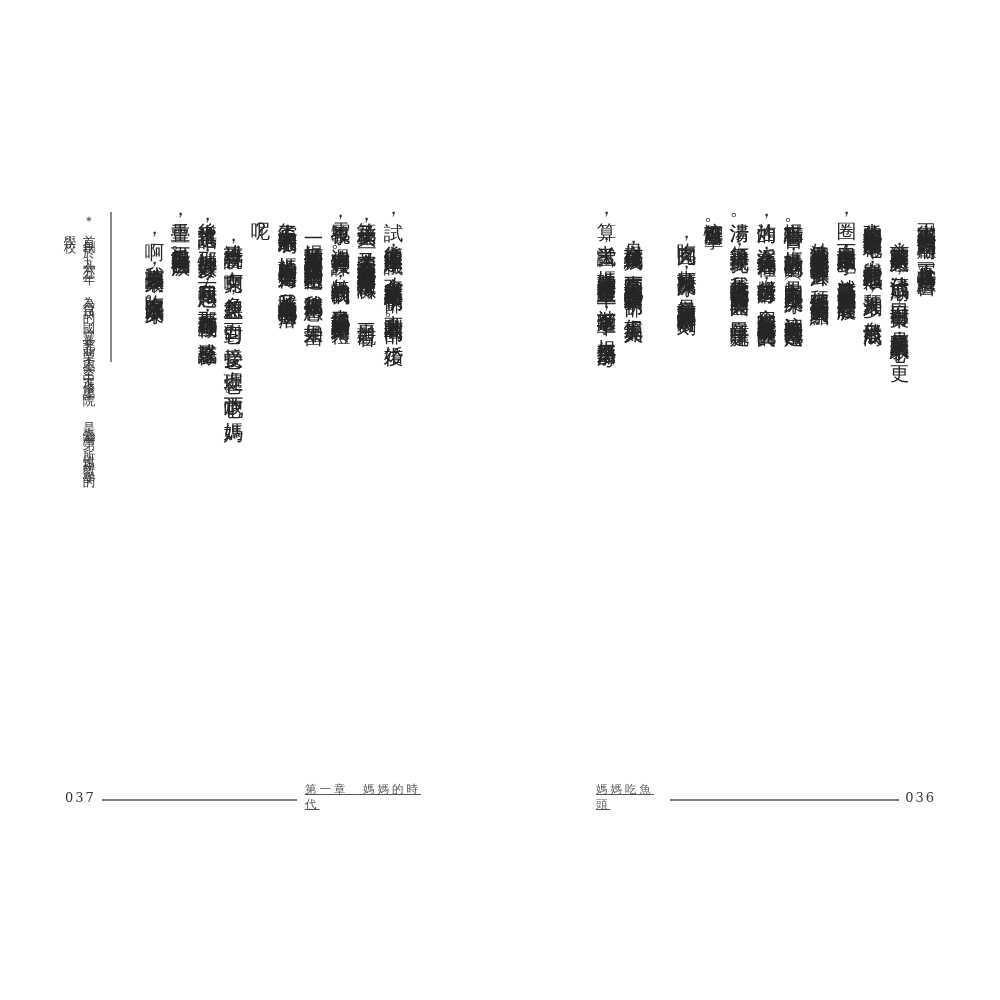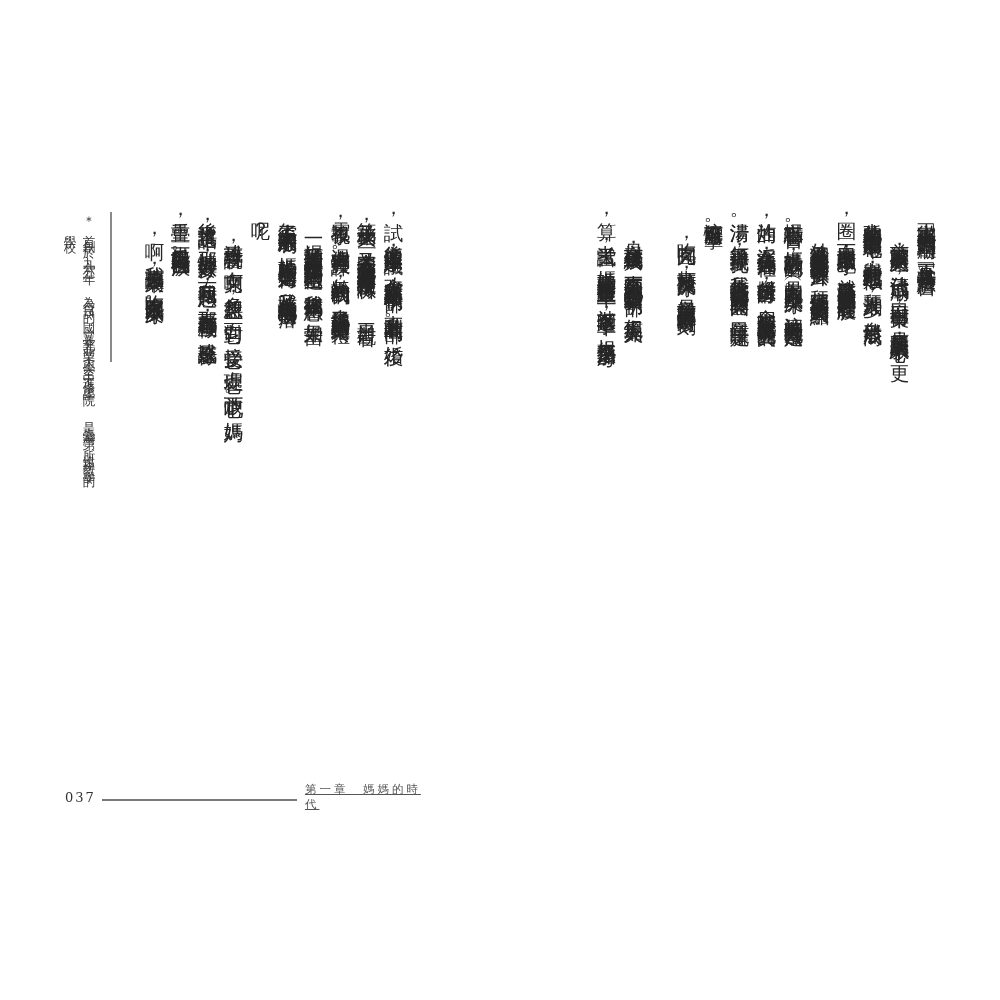--- a/index.html
+++ b/index.html
@@ -38,20 +38,25 @@
   <div class="col" style="left:306px">　外婆總是會帶著她排行最小的三個孩子去拜拜，拜完便偶爾應孩子們的要求買點</div>
   <div class="col" style="left:280px">市場點心嘗嘗。媽媽最喜歡吃的，是肉丸（肉圓）跟鳳梨冰。這裡的老牌肉丸當然是</div>
   <div class="col" style="left:253px">油炸的，浮沉在金黃色油鍋裡，撈起後香酥可口，食用時必然配上蘸醬與那壺免費的</div>
   <div class="col" style="left:226px">清湯。無須爭辯或掙扎，我長大後當然也喜愛炸肉圓（而非蒸肉圓），童年口味就是</div>
   <div class="col" style="left:200px">這麼無懈可擊。</div>
   <div class="col" style="left:173px">　吃完肉圓，來杯清爽鳳梨冰，母親予我的豐原日常瞬時復刻。</div>
   <div class="col" style="left:146px"></div>
   <div class="col" style="left:120px">　母親在校成績優異，本來師長認為她一定會進臺中女中初中部，但人算不如天</div>
   <div class="col" style="left:93px">算，考試當天，媽媽搭客運赴考場路上嚴重暈車，被老師送下車子，根本無法參加考</div>
 
+  <div class="footer" style="left:96px; width:340px;">
+    <span class="run">媽媽吃魚頭</span>
+    <span class="rule" style="width:252px; margin-left:8px; margin-right:6px;"></span>
+    <span class="folio">036</span>
+  </div>
 </div>
 
 <div class="page page-left">
   <div class="col" style="left:380px">試，之後便遵照家中建議，改念省立豐原商業學校初中部，直升豐商的高中部。婚後</div>
   <div class="col" style="left:353px">等孩子稍大些，才又去念國立臺北商專的空中商專進修學校銀行保險科＊，平日觀看</div>
   <div class="col" style="left:327px">電視教學，週末偶有實體課。年齡尚幼的我們，也參加了媽媽的空專畢業典禮。</div>
   <div class="col" style="left:300px">　一場無法預期的暈車事件永遠移轉了媽媽的人生軌道，我後來偶爾會想：如果當</div>
   <div class="col" style="left:274px">年穿上了中女中的綠制服，媽媽的人生發展會是如何？我又將出生在地球的哪個角落</div>
   <div class="col" style="left:247px">呢？</div>
   <div class="col" style="left:220px">　或許母親會說，女兒啊！多想無益，面對它、接受它、處理它、放下它吧。媽媽</div>

